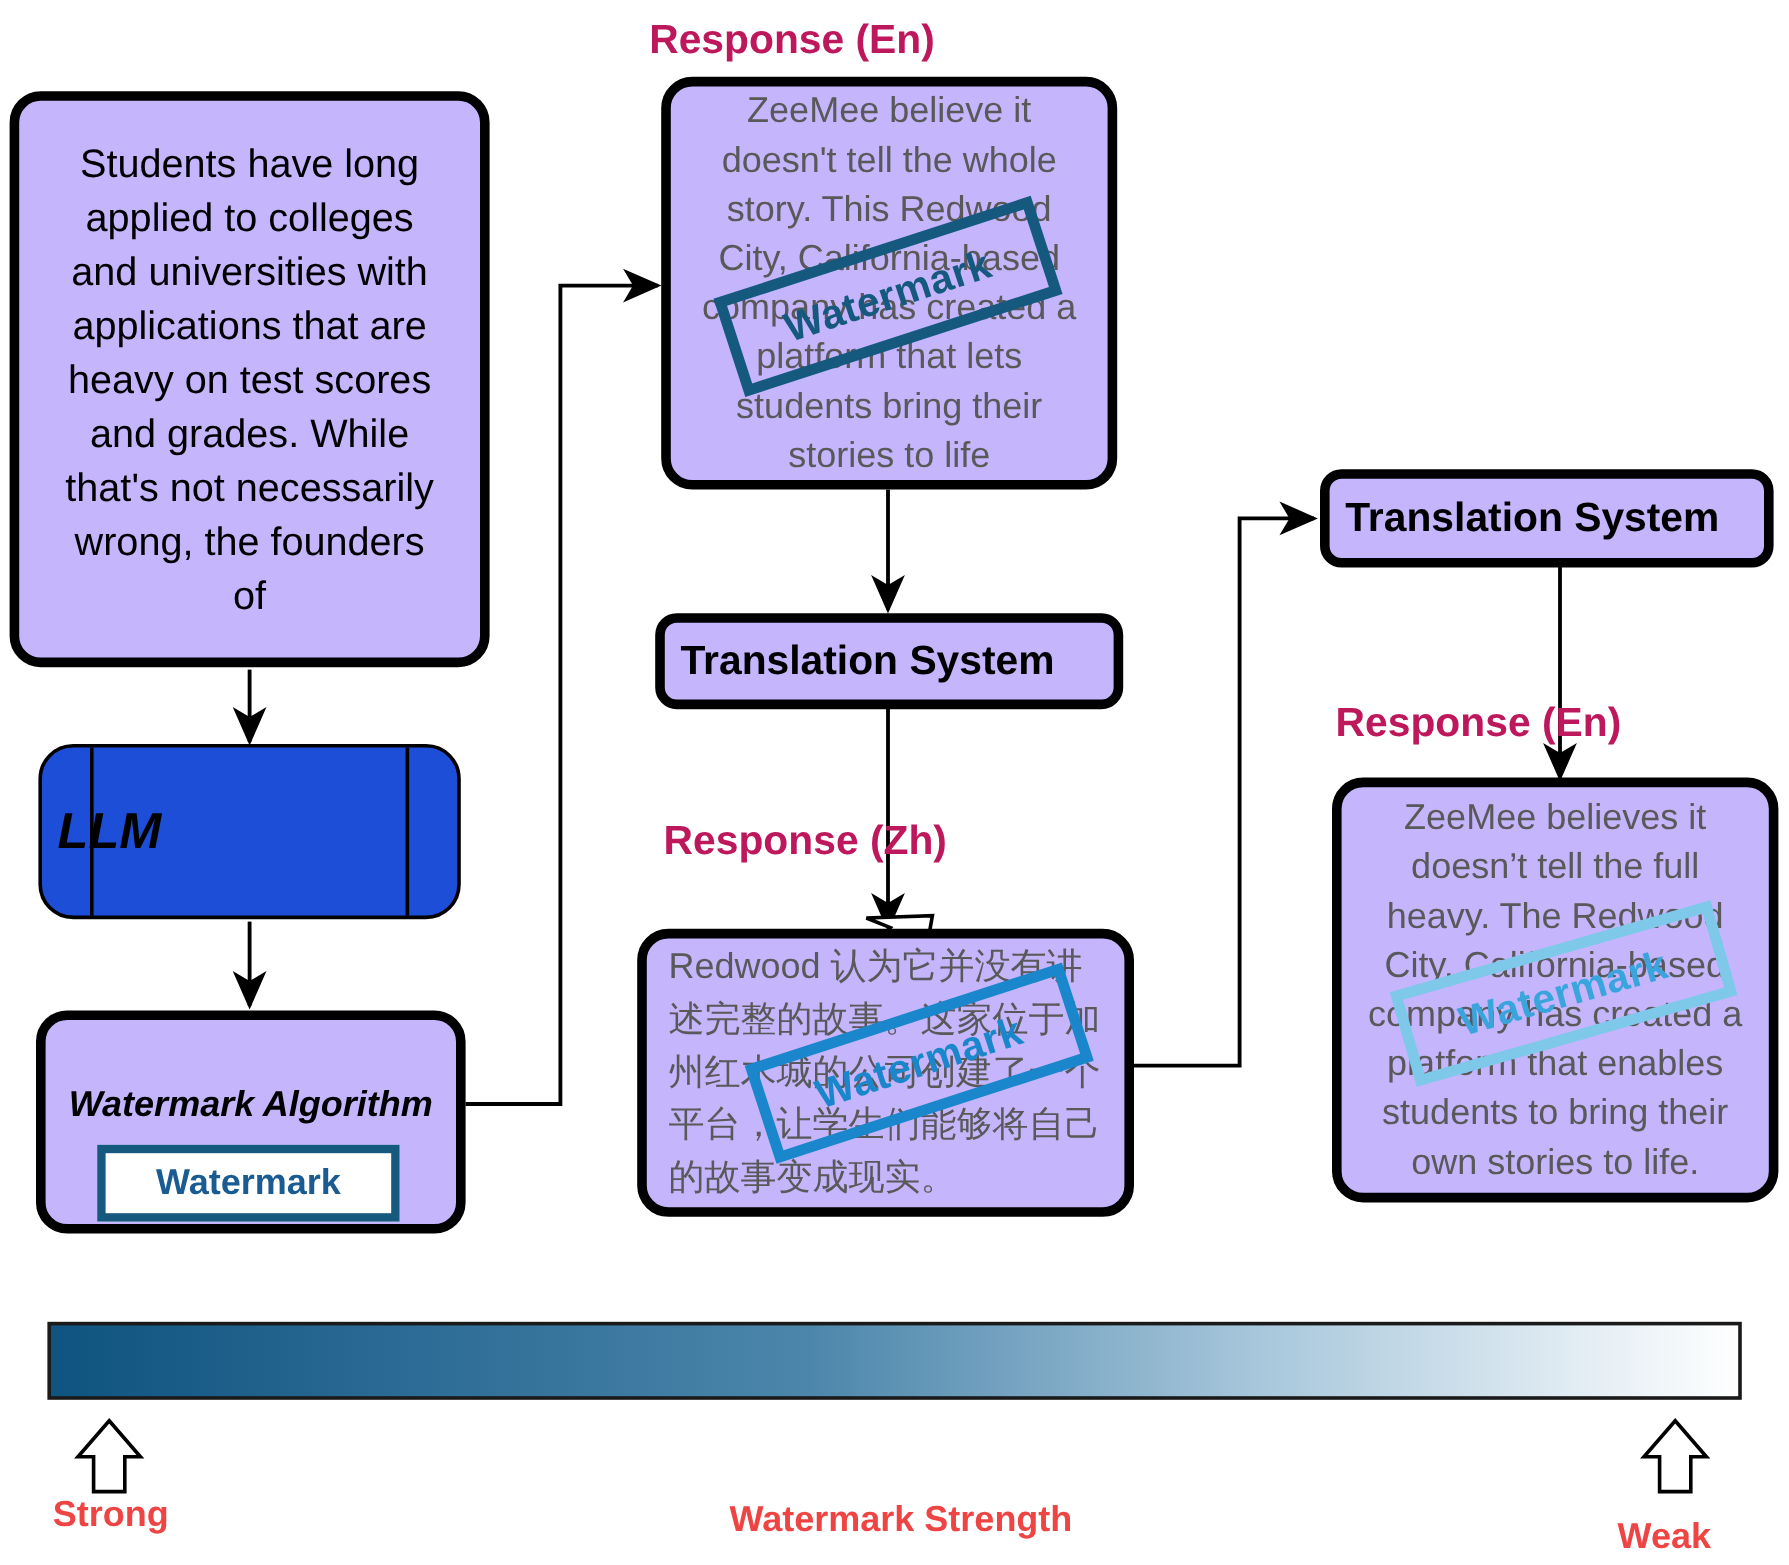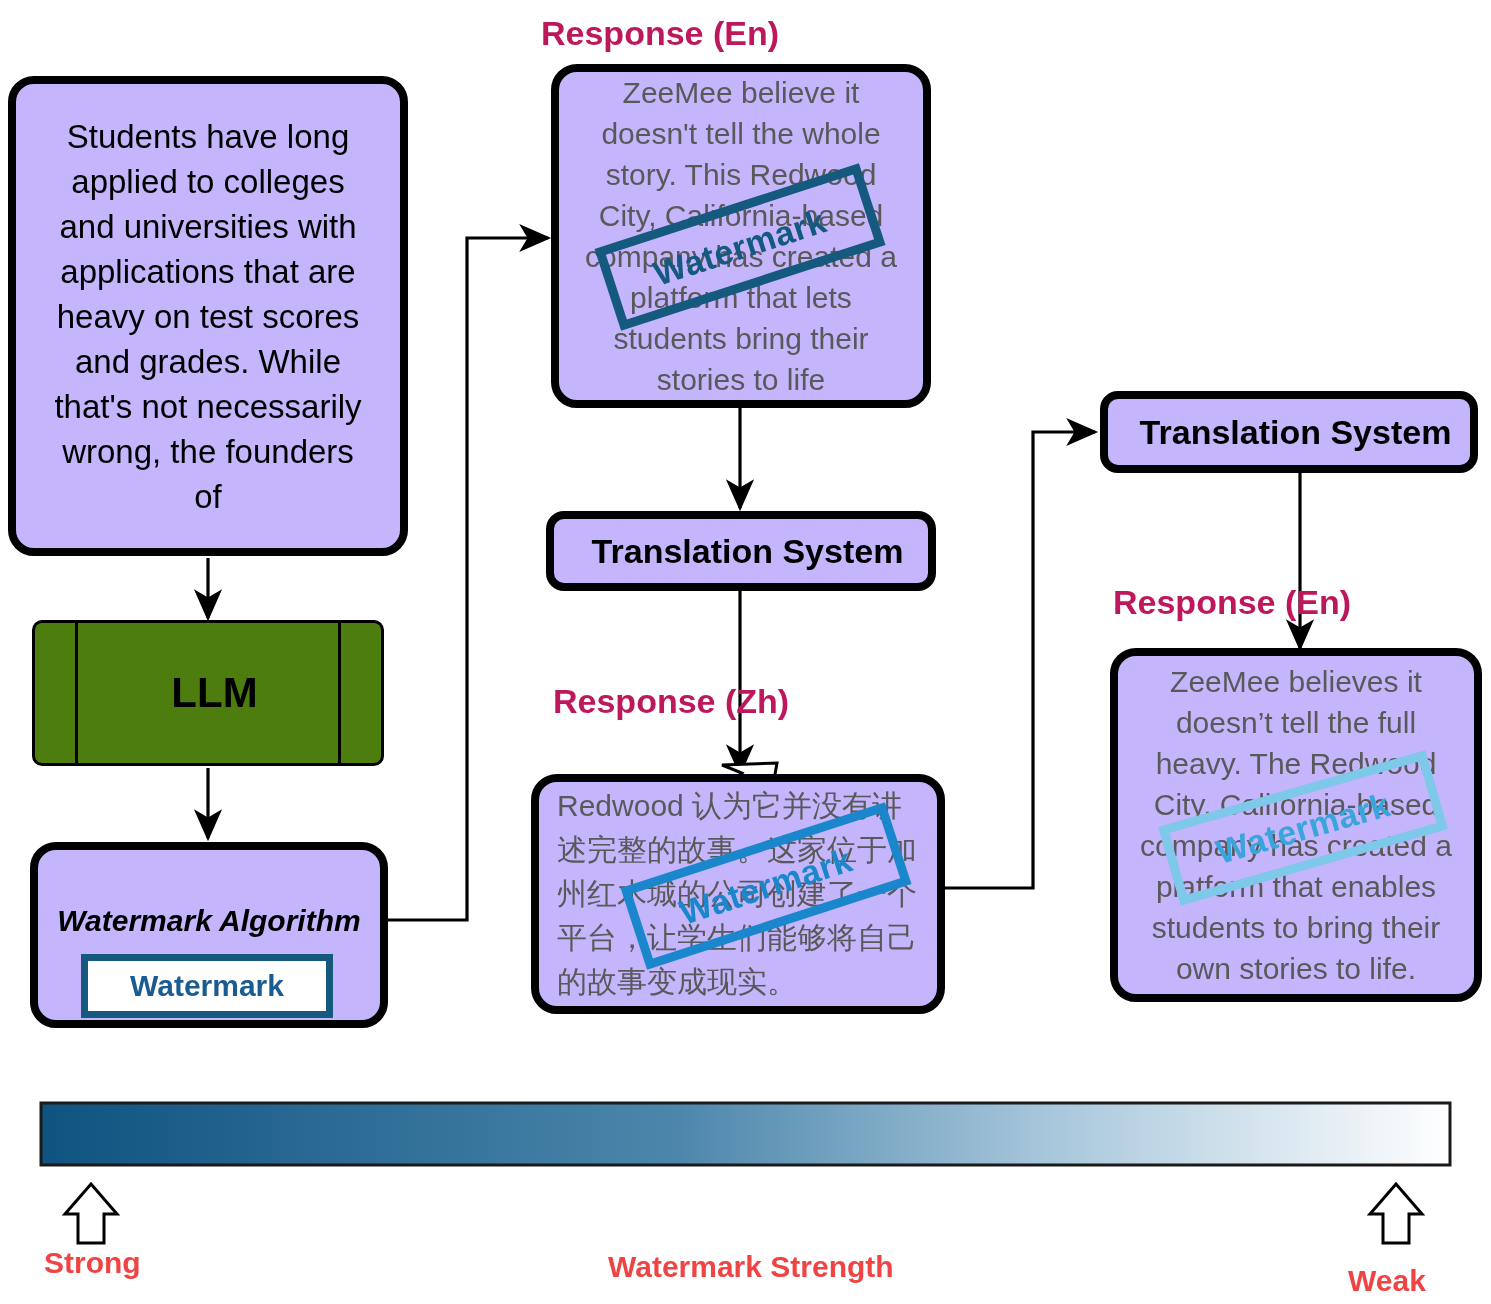--- a/index.html
+++ b/index.html
@@ -28,30 +28,30 @@
   }
   .resp-text{
     position:absolute;left:0;right:0;top:50%;transform:translateY(-50%);
     text-align:center;color:#595959;font-size:30px;line-height:41px;
     padding:0 14px;box-sizing:border-box;
   }
   .resp-text.zh{font-size:30px;line-height:44px;text-align:left;padding:0 18px;}
 
   .sys-label{
     position:absolute;left:13px;right:0;top:50%;transform:translateY(-50%);
-    text-align:center;color:#000;font-size:34px;font-weight:bold;
+    text-align:left;color:#000;font-size:34px;font-weight:bold;
   }
 
   .caption{
     position:absolute;color:#be185d;font-weight:bold;font-size:34px;
     white-space:nowrap;z-index:6;
   }
 
   
-  .llm-outer{position:absolute;border:3px solid #000;border-radius:10px;background:#4d7c0f;box-sizing:border-box;}
+  .llm-outer{position:absolute;border:3px solid #000;border-radius:29px;background:#1d4ed8;box-sizing:border-box;font-style:italic;}
   .llm-bar{position:absolute;top:0;bottom:0;width:3px;background:#000;}
 
   
   .wm-title{
     position:absolute;left:0;right:0;text-align:center;
     font-size:30px;font-weight:bold;color:#000;font-style:italic;
   }
   .wm-chip{
     position:absolute;border:7px solid #15597f;background:#fff;box-sizing:border-box;
     display:flex;align-items:center;justify-content:center;

